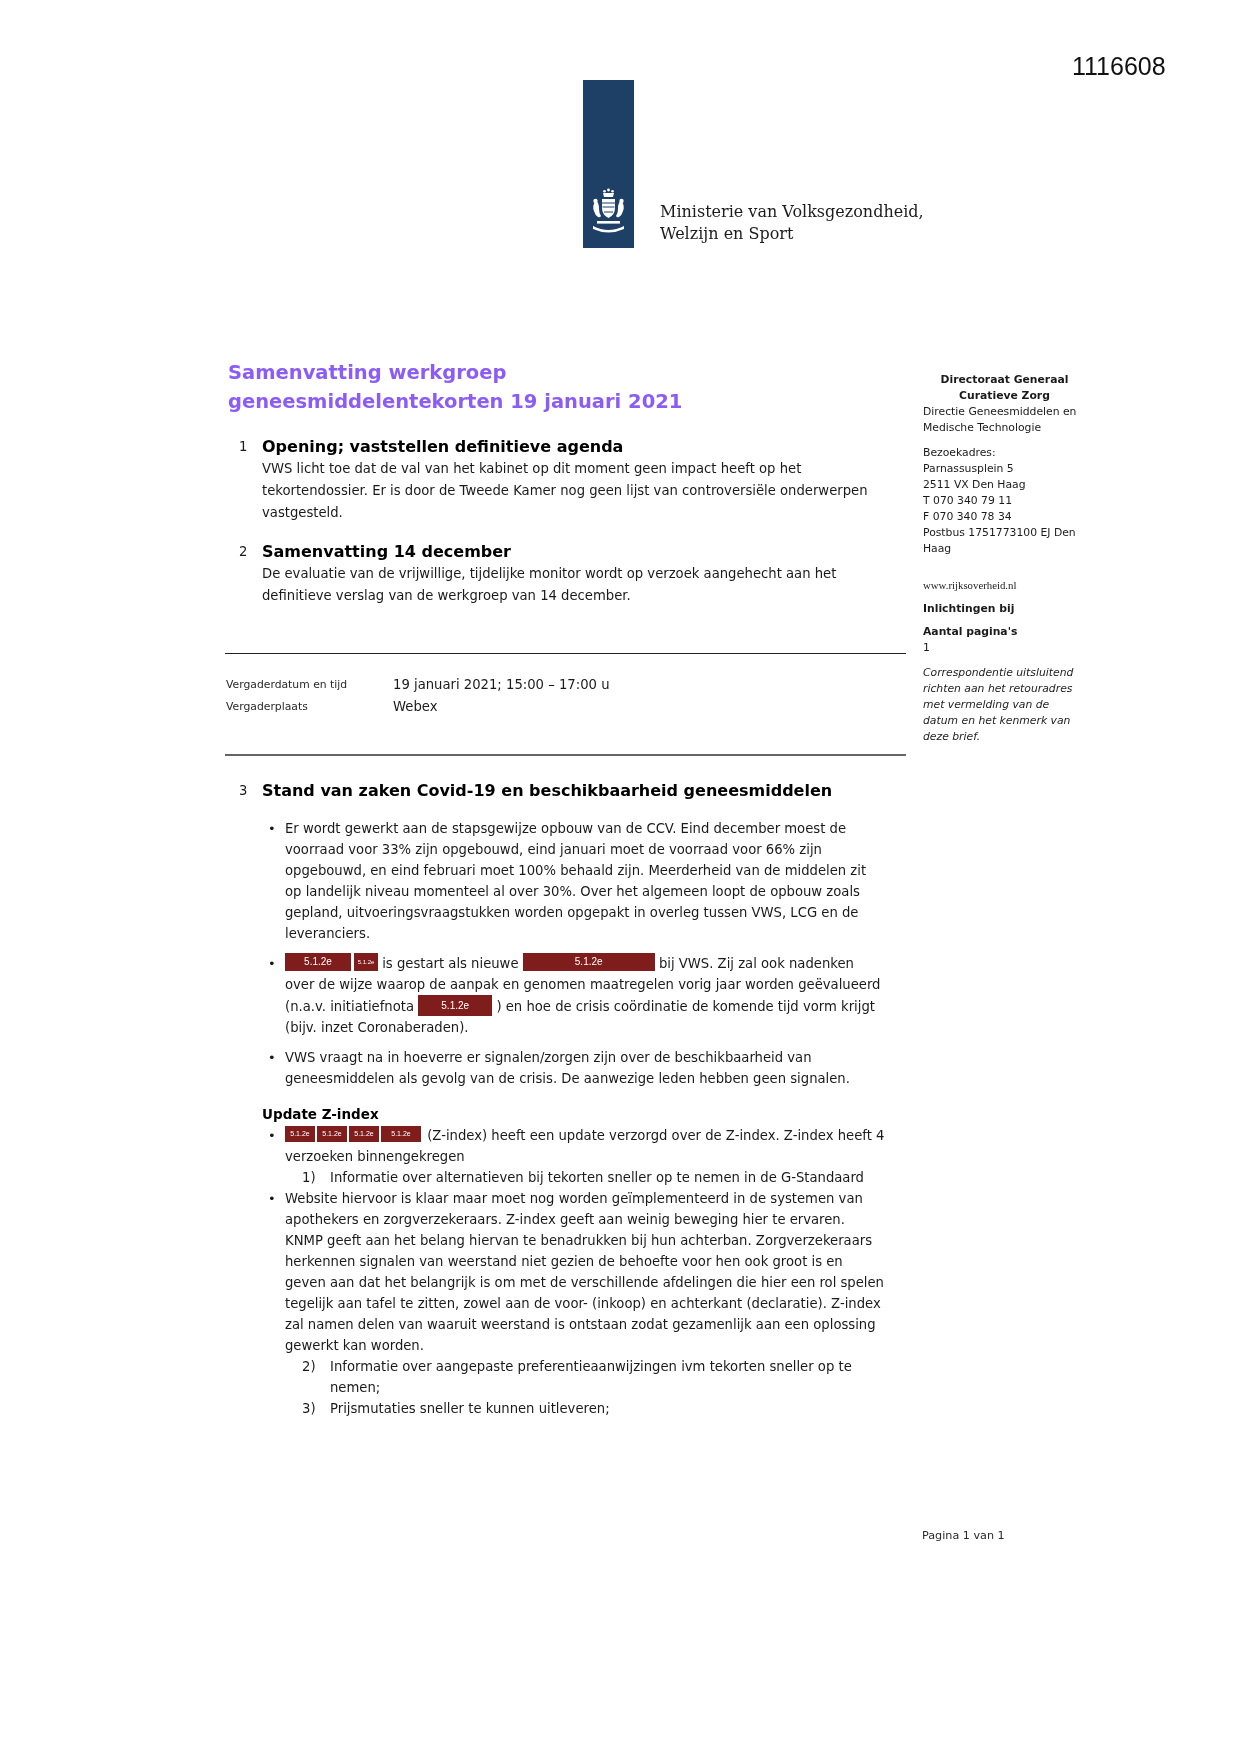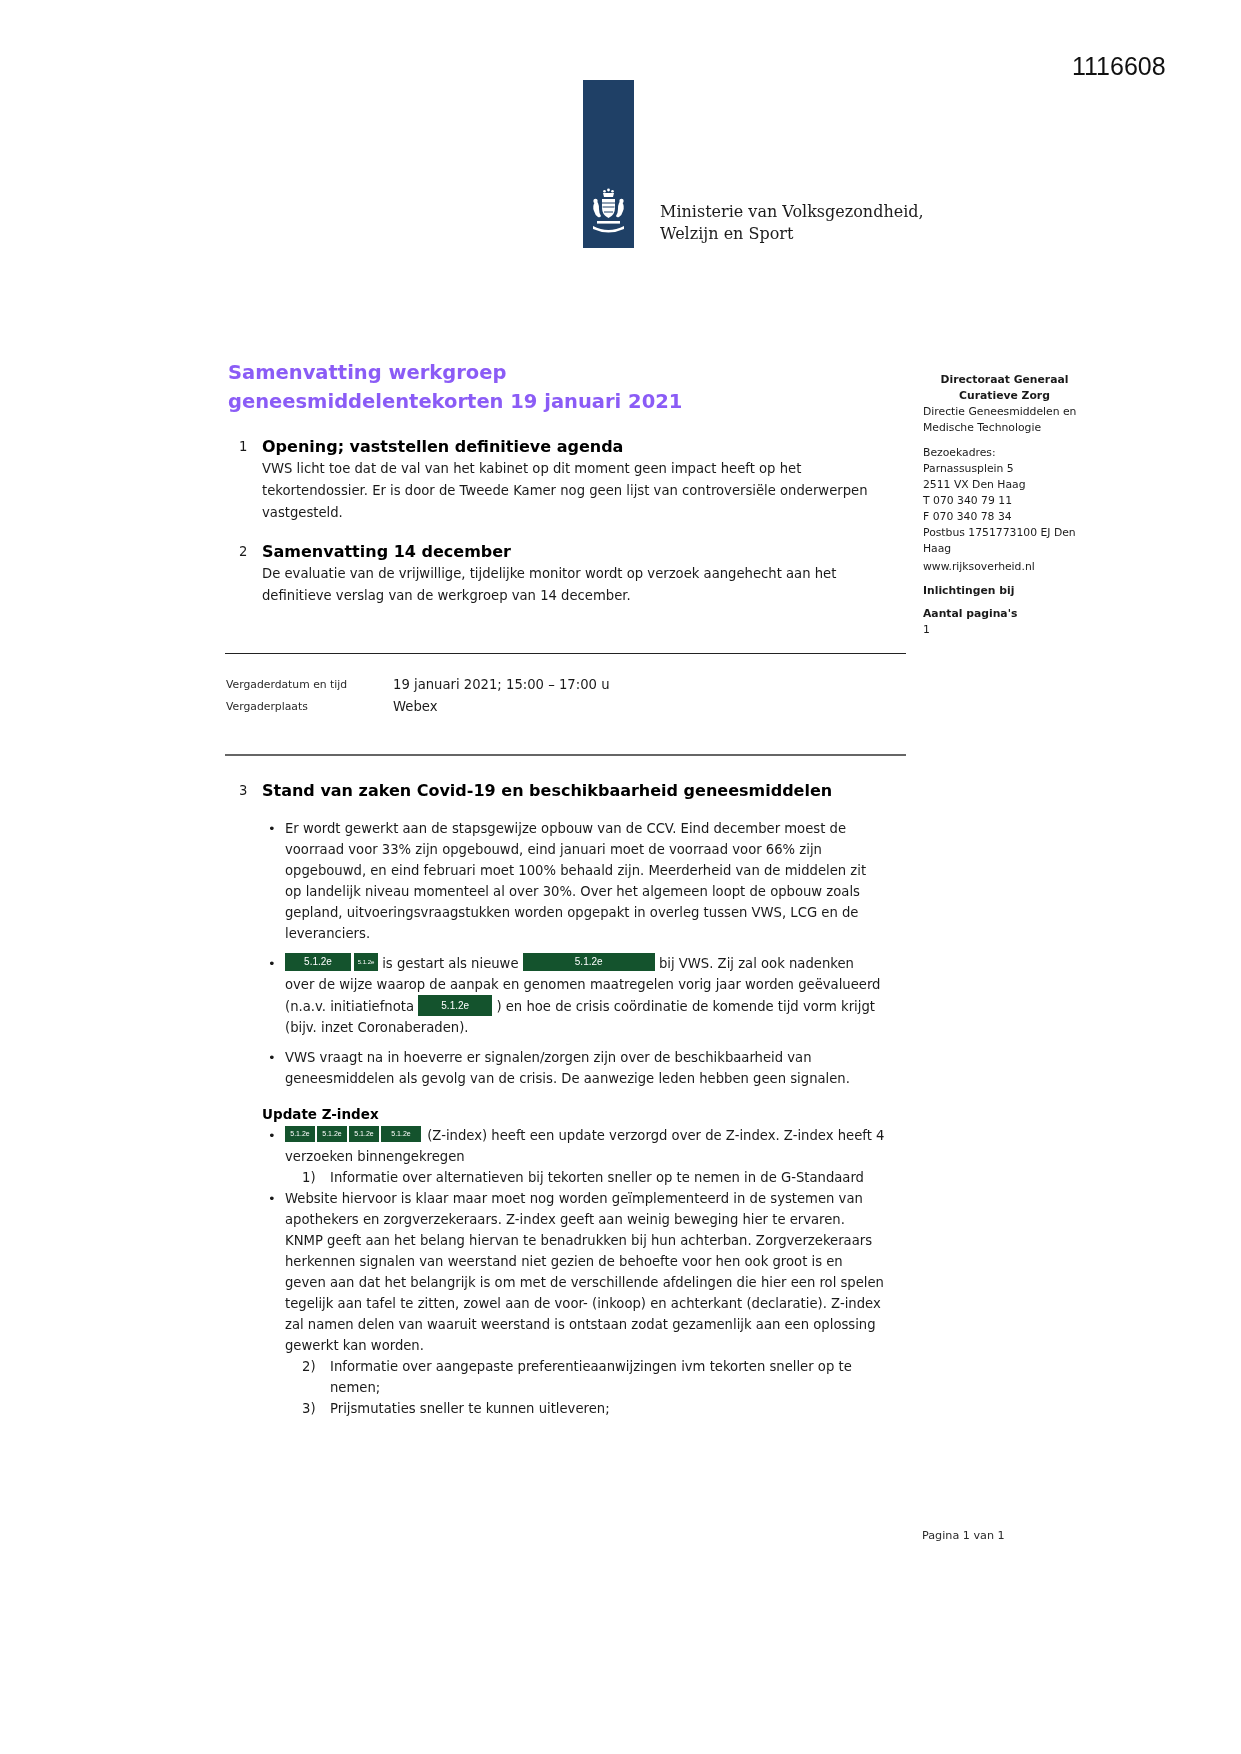--- a/index.html
+++ b/index.html
@@ -39,36 +39,36 @@
   .bullets{margin-top:16px;}
   .bullet{display:flex;margin-bottom:9px;}
   .bullet-marker{flex:none;width:17px;margin-left:6px;font-size:13px;line-height:21px;}
   .bullet-text{font-size:13.2px;line-height:21px;width:600px;}
   .sub{display:flex;}
   .sub-num{flex:none;margin-left:17px;width:28px;font-size:13.2px;line-height:21px;}
   .sub-text{width:545px;font-size:13.2px;line-height:21px;}
   .z-heading{font-weight:bold;font-size:13.5px;line-height:22px;margin-top:14px;color:#000;}
   
   .redact{
-    display:inline-block;background:#14532d;color:#fff;text-align:center;
+    display:inline-block;background:#7f1d1d;color:#fff;text-align:center;
     font-family:"Liberation Sans",sans-serif;font-size:10px;
     height:18px;line-height:18px;vertical-align:-3px;overflow:hidden;
   }
   .r-a{width:66px;}
   .r-b{width:24px;font-size:6px;margin-left:3px;}
   .r-c{width:132px;}
   .r-d{width:74px;height:21px;line-height:21px;vertical-align:-5px;}
   .r-z{width:30px;height:16px;line-height:16px;font-size:7px;vertical-align:-2px;margin-right:2px;}
   .r-z4{width:40px;}
   
   .sidebar{position:absolute;left:923px;top:372px;width:163px;font-size:10.8px;line-height:16px;color:#1a1a1a;}
   .sb-bold{font-weight:bold;text-align:center;}
   .sb-block{margin:0 0 0 0;}
   .sb-gap9{margin-bottom:9px;}
-  .sb-www{margin-top:2px;}
+  .sb-www{margin-top:20px;font-family:Liberation Serif, serif;}
   .sb-inl{margin-top:8px;font-weight:bold;}
   .sb-pages{margin-top:7px;font-weight:bold;}
   .sb-note{margin-top:9px;font-style:italic;color:#222;}
   .footer{position:absolute;left:922px;top:1529px;font-size:11.2px;color:#2a2a2a;}
 </style>
 </head>
 <body>
 
 <div class="doc-number">1116608</div>
 
@@ -205,15 +205,16 @@
   <div class="sb-block">Bezoekadres:</div>
   <div class="sb-block">Parnassusplein 5</div>
   <div class="sb-block">2511 VX Den Haag</div>
   <div class="sb-block">T  070 340 79 11</div>
   <div class="sb-block">F  070 340 78 34</div>
   <div class="sb-block">Postbus 1751773100 EJ  Den Haag</div>
   <div class="sb-block sb-www">www.rijksoverheid.nl</div>
   <div class="sb-inl">Inlichtingen bij</div>
   <div class="sb-pages">Aantal pagina's</div>
   <div class="sb-block">1</div>
+  <div class="sb-note">Correspondentie uitsluitend richten aan het retouradres met vermelding van de datum en het kenmerk van deze brief.</div>
 </div>
 
 <div class="footer">Pagina 1 van 1</div>
 
 </body></html>

